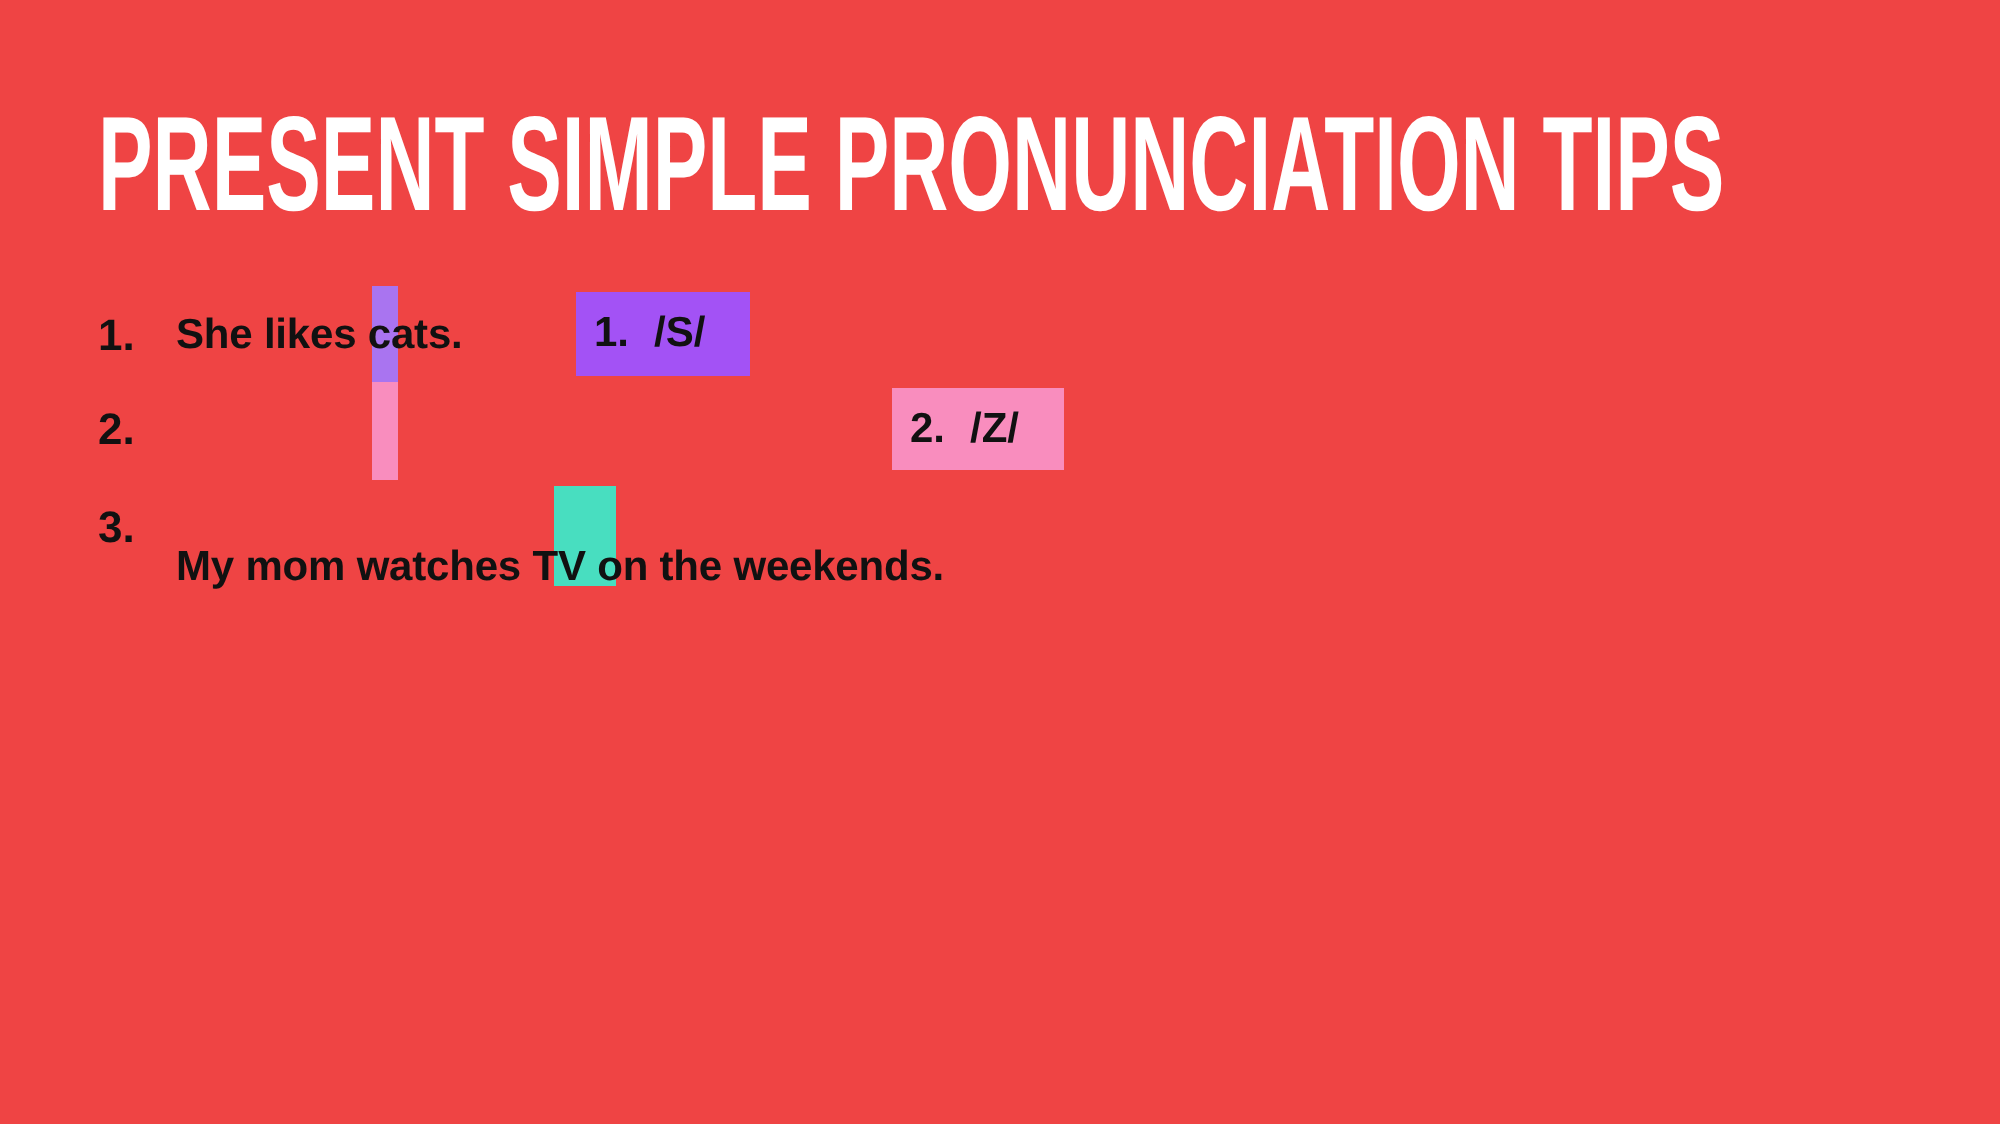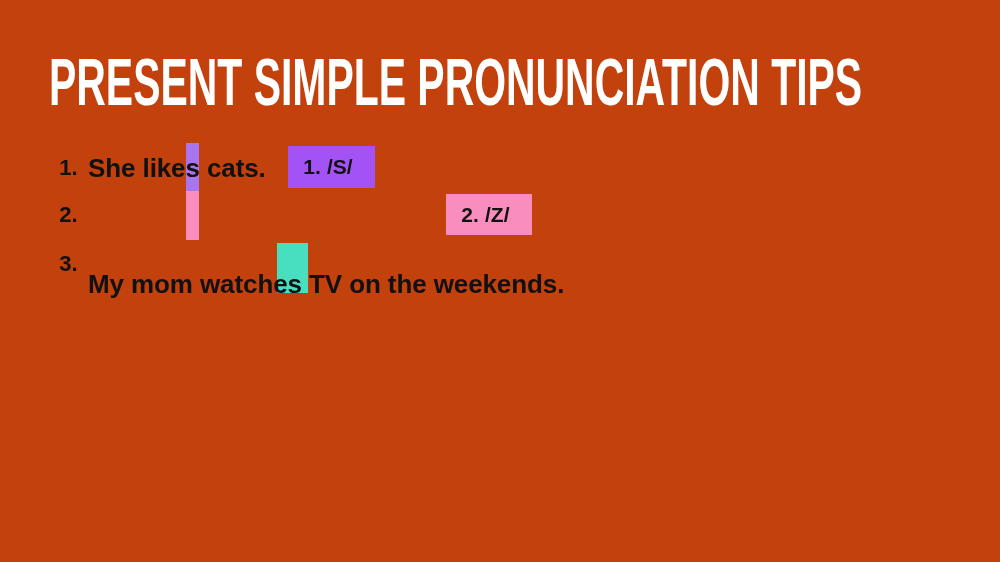--- a/index.html
+++ b/index.html
@@ -63,21 +63,21 @@
     color: #111111;
     font-family: "Liberation Sans", sans-serif;
     font-weight: 700;
     font-size: 22px;
     line-height: 36px;
   }
   .bullet-text {
     color: #111111;
     font-family: "Liberation Sans", sans-serif;
     font-weight: 700;
-    font-size: 26px;
+    font-size: 21px;
     line-height: 36px;
     letter-spacing: -0.1px;
   }
 
   
   .marker-band {
     position: absolute;
     z-index: 1;
   }
   #marker-purple {
@@ -138,21 +138,21 @@
     display: inline-block;
     width: 30px;
   }
   .badge-sound {
     display: inline-block;
   }
 </style>
 </head>
 <body>
 
-<div id="slide" style="background: #c2410c; text-align: center;">
+<div id="slide" style="background: #ef4444;">
 
   <div id="slide-title" style="color: rgb(255, 255, 255);">PRESENT SIMPLE PRONUNCIATION TIPS</div>
 
   <div class="marker-band" id="marker-purple" style="background: rgb(169, 116, 240);"></div>
   <div class="marker-band" id="marker-pink" style="background: rgb(249, 141, 190);"></div>
   <div class="marker-band" id="marker-teal" style="background: rgb(72, 222, 192);"></div>
 
   <div id="bullet-list">
 
     <div class="bullet-row" id="bullet-row-1">

